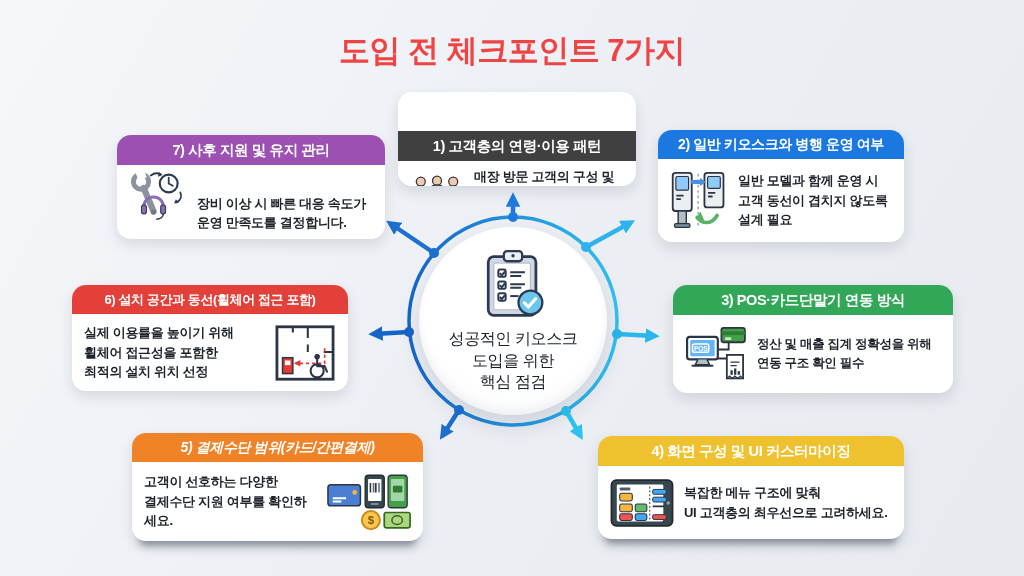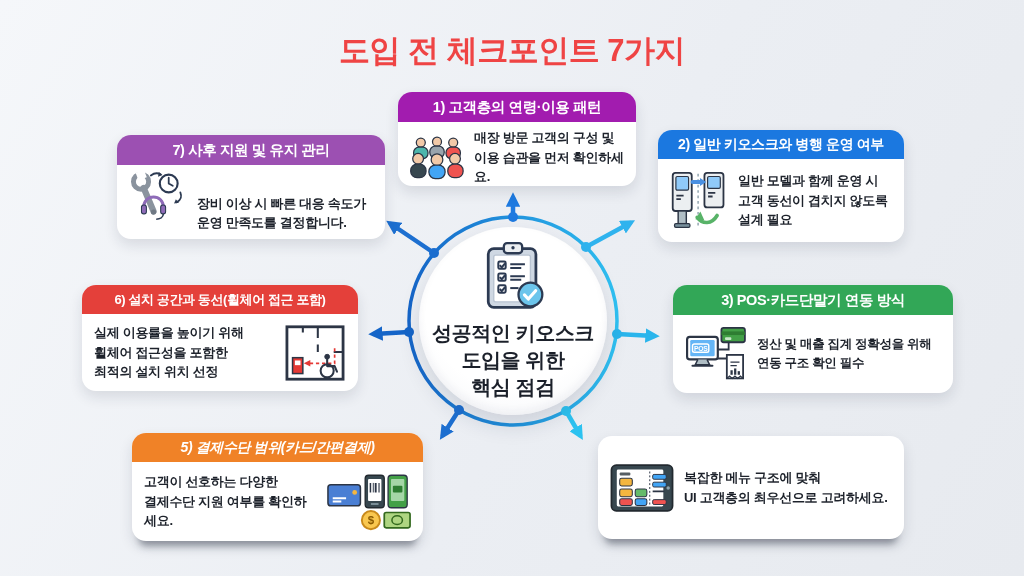--- a/index.html
+++ b/index.html
@@ -17,21 +17,21 @@
   .net{position:absolute;left:0;top:0;z-index:1;}
   
   .hub{
     position:absolute;left:419px;top:227px;width:188px;height:188px;z-index:2;
     border-radius:50%;
     background:radial-gradient(circle at 50% 38%,#ffffff 60%,#f2f4f8 100%);
     box-shadow:0 10px 22px rgba(30,40,70,.14), inset 0 -4px 8px rgba(30,40,70,.05);
     display:flex;flex-direction:column;align-items:center;justify-content:center;
   }
   .hub-text{
-    margin-top:5px;font-size:20px;font-weight:700;line-height:1.35;
+    margin-top:5px;font-size:16px;font-weight:400;line-height:1.35;
     text-align:center;white-space:pre-line;color:#1b202a;letter-spacing:-0.4px;
   }
   
   .card{
     position:absolute;z-index:3;background:#ffffff;border-radius:14px;
     box-shadow:0 6px 14px rgba(25,35,60,.12);
     display:flex;flex-direction:column;overflow:hidden;
   }
   .card .hd{
     color:#fff;font-weight:800;text-align:center;font-size:14.5px;
@@ -43,21 +43,21 @@
   }
   .card .txt{white-space:pre-line;flex:1;}
   .c1{left:398px;top:92px;width:238px;height:94px;}
   .c2{left:658px;top:130px;width:246px;height:112px;}
   .c2 .hd{font-size:14px;}
   .c3{left:673px;top:285px;width:280px;height:108px;}
   .c3 .bd{font-size:12.5px;}
   .c4{left:598px;top:436px;width:306px;height:103px;}
   .c5{left:132px;top:433px;width:291px;height:108px;}
   .c5 .hd{font-size:14px;font-style:italic;}
-  .c6{left:82px;top:285px;width:276px;height:106px;}
+  .c6{left:72px;top:285px;width:276px;height:106px;}
   .c6 .hd{font-size:13px;}
   .c7{left:117px;top:135px;width:268px;height:104px;}
   .c4,.c5{box-shadow:0 6px 14px rgba(25,35,60,.12),0 12px 7px -7px rgba(70,75,90,.5);}
   .icol{display:flex;flex-direction:column;align-items:center;gap:18px;flex:0 0 auto;}
   .cap{font-size:11px;font-weight:800;color:#1d222b;letter-spacing:-0.5px;}
   .ic{flex:0 0 auto;display:block;}
 </style>
 </head>
 <body>
 
@@ -128,21 +128,21 @@
     </g>
     <circle cx="55" cy="58" r="13" fill="#6cc5ec" stroke="#2c3a52" stroke-width="2.5"></circle>
     <path d="M48.5,58.5 l4.2,4.4 l8,-9" fill="none" stroke="#ffffff" stroke-width="3.5" stroke-linecap="round" stroke-linejoin="round"></path>
   </svg>
   <div class="hub-text">성공적인 키오스크
 도입을 위한
 핵심 점검</div>
 </div>
 
 <div class="card c1">
-  <div class="hd" style="background: #a21caf;">1) 고객층의 연령·이용 패턴</div>
+  <div class="hd" style="background: #404040; margin-top: 39px;">1) 고객층의 연령·이용 패턴</div>
   <div class="bd">
     <svg class="ic" width="54" height="46" viewBox="0 0 60 50">
       <g stroke="#2c3545" stroke-width="1.4">
         <circle cx="12" cy="9" r="5" fill="#f2c9a8"></circle>
           <rect x="4" y="14" width="16" height="13" rx="6" fill="#4db6ac"></rect>
         <circle cx="30" cy="8" r="5" fill="#f2c9a8"></circle>
           <rect x="22" y="13" width="16" height="13" rx="6" fill="#9aa4ad"></rect>
         <circle cx="48" cy="9" r="5" fill="#f2c9a8"></circle>
           <rect x="40" y="14" width="16" height="13" rx="6" fill="#ef5350"></rect>
         <circle cx="9" cy="27" r="6" fill="#f2c9a8"></circle>
@@ -205,20 +205,21 @@
           <rect x="54" y="47" width="2.5" height="7"></rect>
           <rect x="58" y="50" width="2.5" height="4"></rect>
         </g>
     </svg>
     <span class="txt">정산 및 매출 집계 정확성을 위해
 연동 구조 확인 필수</span>
   </div>
 </div>
 
 <div class="card c4">
+  <div class="hd" style="background: rgb(240, 193, 47);">4) 화면 구성 및 UI 커스터마이징</div>
   <div class="bd">
     <svg class="ic" width="64" height="50" viewBox="0 0 66 50">
       <rect x="1.5" y="1.5" width="63" height="47" rx="5" fill="#37474f" stroke="#22292f" stroke-width="1.8"></rect>
       <rect x="7" y="6" width="48" height="38" rx="1.5" fill="#ffffff"></rect>
       <circle cx="60" cy="25" r="1.8" fill="#90a4ae"></circle>
       <rect x="10" y="9" width="11" height="3" rx="1" fill="#555d63"></rect>
       <g stroke="#2c3545" stroke-width="1.1">
         <rect x="10" y="15" width="13" height="8" rx="2" fill="#f4b63f"></rect>
         <rect x="10" y="26" width="13" height="8" rx="2" fill="#f4b63f"></rect>
         <rect x="10" y="36" width="13" height="7" rx="2" fill="#ef5350"></rect>

